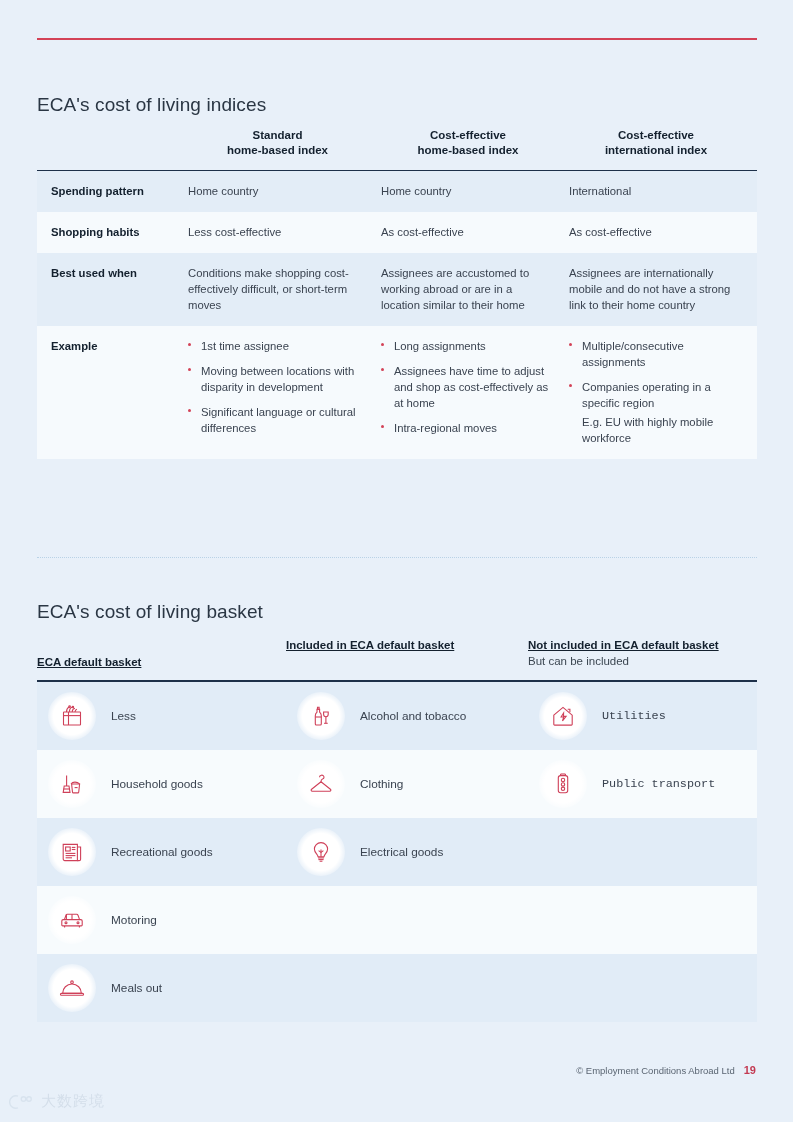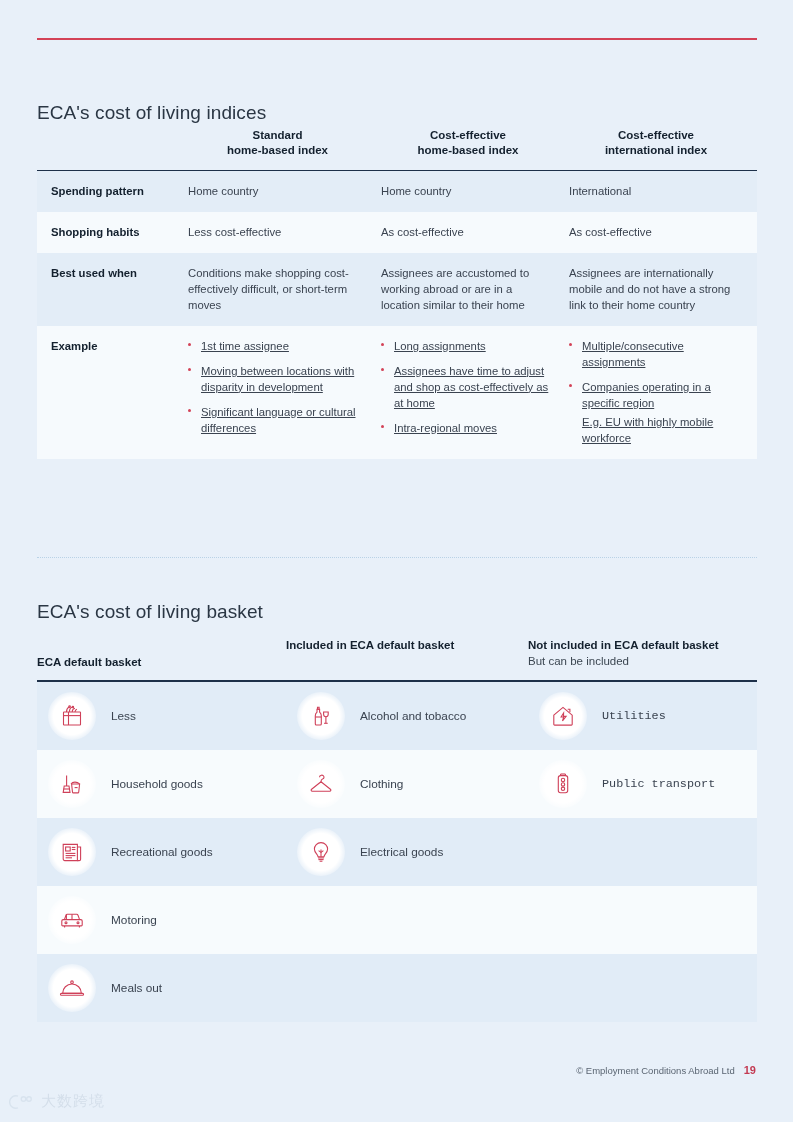--- a/index.html
+++ b/index.html
@@ -32,21 +32,21 @@
 
   
   .section-title {
     position: absolute;
     left: 37px;
     font-size: 19px;
     font-weight: 400;
     letter-spacing: .1px;
     color: #2a3644;
   }
-  #indices-title { top: 86px; }
+  #indices-title { top: 78px; }
   #basket-title  { top: 585px; }
 
   
   .indices {
     position: absolute;
     left: 37px;
     top: 128px;
     width: 720px;
   }
   .itable {
@@ -85,21 +85,20 @@
     padding-left: 14px;
     font-size: 11.3px;
   }
   .itable tbody tr.alt { background: #f6fafd; border-radius: 10px; }
   .itable tbody tr.plain { background: #e3edf7; }
 
   ul.blist {
     list-style: none;
     margin: 0;
     padding: 0;
-    text-decoration: underline;
   }
   ul.blist li {
     position: relative;
     padding-left: 13px;
     margin-bottom: 9px;
     line-height: 1.42;
   }
   ul.blist li:last-child { margin-bottom: 0; }
   ul.blist li .dot {
     position: absolute;
@@ -132,20 +131,21 @@
   }
   .basket-heads {
     display: flex;
     padding-bottom: 10px;
   }
   .bh { font-size: 11.5px; line-height: 1.4; }
   .bh .bh-main {
     font-weight: bold;
     color: #13202e;
     display: block;
+    text-decoration: underline;
   }
   .bh .bh-sub {
     font-weight: 400;
     color: #3c4752;
     display: block;
   }
   .bh.col1 { width: 249px; padding-top: 17px; }
   .bh.col2 { width: 242px; }
   .bh.col3 { width: 229px; }
 

